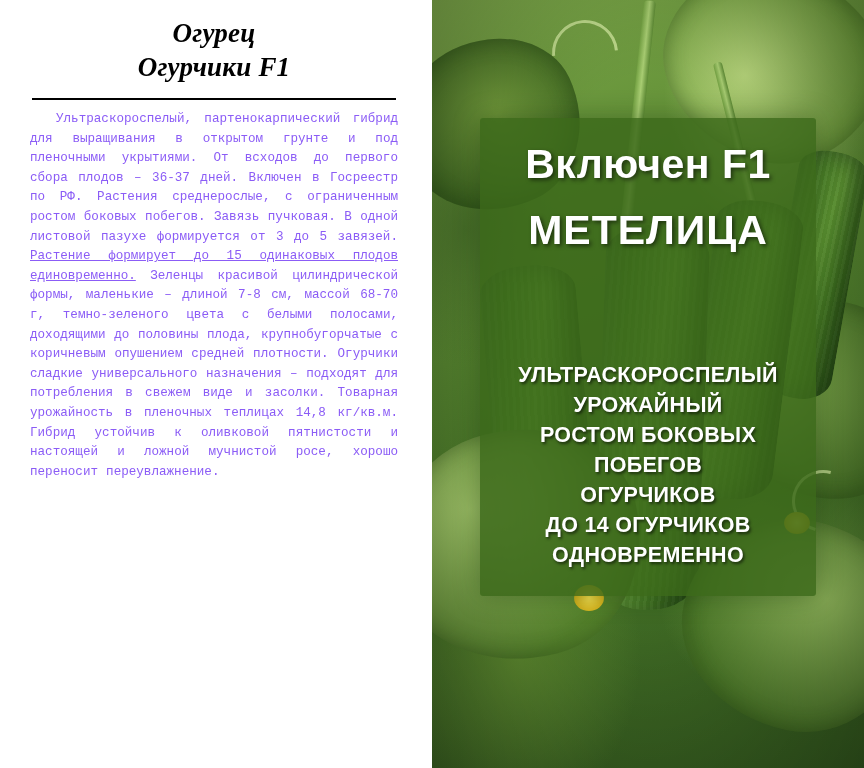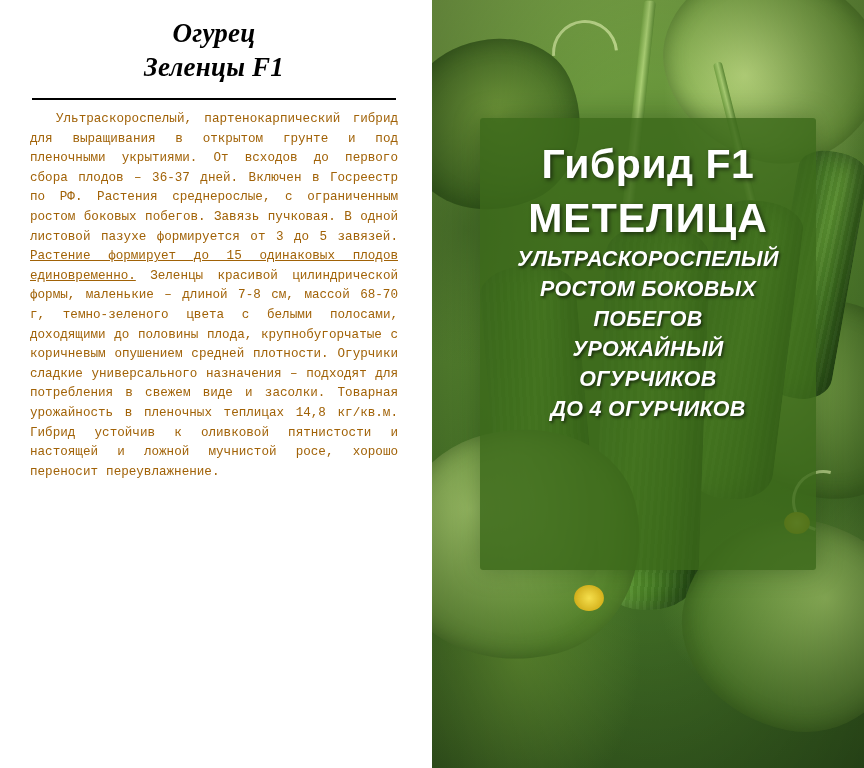--- a/index.html
+++ b/index.html
@@ -45,21 +45,21 @@
   }
   .rule {
     margin: 14px 2px 0 2px;
     border-top: 2px solid #000000;
   }
   .desc {
     margin-top: 10px;
     font-family: "Liberation Mono", monospace;
     font-size: 12.6px;
     line-height: 19.6px;
-    color: #a16207;
+    color: #8b5cf6;
     text-align: justify;
     text-justify: inter-word;
     letter-spacing: 0px;
     word-spacing: 0.5px;
   }
   .desc .indent {
     display: inline-block;
     width: 26px;
   }
   .desc .underline {
@@ -168,25 +168,25 @@
     font-weight: bold;
     line-height: 48px;
     letter-spacing: 0.5px;
     text-shadow: 2px 2px 4px rgba(0,0,0,0.55);
   }
   .front-title2 {
     font-size: 41px;
     font-weight: bold;
     line-height: 52px;
     letter-spacing: 1px;
-    margin-top: 4px;
+    margin-top: 16px;
     text-shadow: 2px 2px 4px rgba(0,0,0,0.55);
   }
   .front-features {
-    font-style: italic;
+    margin-top: 104px;
   }
   .feature {
     font-size: 21.5px;
     font-weight: bold;
     line-height: 30px;
     letter-spacing: 0.3px;
     text-shadow: 1.5px 1.5px 3px rgba(0,0,0,0.6);
   }
 
   .fold-line {
@@ -200,21 +200,21 @@
 </style>
 </head>
 <body>
 
 <div class="packet">
 
   <div class="back-side">
 
     <div class="title-block">
       <div class="title-line">Огурец</div>
-      <div class="title-line">Зеленцы F1</div>
+      <div class="title-line">Огурчики F1</div>
     </div>
 
     <div class="rule"></div>
 
     <p class="desc"><span class="indent"></span><span>Ультраскороспелый, партенокарпический гибрид для выращивания в открытом грунте и под пленочными укрытиями. От всходов до первого сбора плодов – 36-37 дней. Включен в Госреестр по РФ. Растения среднерослые, с ограниченным ростом боковых побегов. Завязь пучковая. В одной листовой пазухе формируется от 3 до 5 завязей. </span><span class="underline">Растение формирует до 15 одинаковых плодов единовременно.</span><span> Зеленцы красивой цилиндрической формы, маленькие – длиной 7-8 см, массой 68-70 г, темно-зеленого цвета с белыми полосами, доходящими до половины плода, крупнобугорчатые с коричневым опушением средней плотности. Огурчики сладкие универсального назначения – подходят для потребления в свежем виде и засолки. Товарная урожайность в пленочных теплицах 14,8 кг/кв.м. Гибрид устойчив к оливковой пятнистости и настоящей и ложной мучнистой росе, хорошо переносит переувлажнение.</span></p>
 
   </div>
 
   <div class="front-side">
 
@@ -231,28 +231,29 @@
       <div class="cuke c1"></div>
       <div class="leaf l1"></div>
       <div class="leaf l2"></div>
       <div class="tendril t2"></div>
       <div class="blossom b1"></div>
       <div class="blossom b2"></div>
       <div class="photo-vignette"></div>
     </div>
 
     <div class="front-label">
-      <div class="front-title1">Гибрид F1</div>
+      <div class="front-title1">Включен F1</div>
       <div class="front-title2">МЕТЕЛИЦА</div>
 
       <div class="front-features">
         <div class="feature">УЛЬТРАСКОРОСПЕЛЫЙ</div>
+        <div class="feature">УРОЖАЙНЫЙ</div>
         <div class="feature">РОСТОМ БОКОВЫХ ПОБЕГОВ</div>
-        <div class="feature">УРОЖАЙНЫЙ</div>
         <div class="feature">ОГУРЧИКОВ</div>
-        <div class="feature">ДО 4 ОГУРЧИКОВ</div>
+        <div class="feature">ДО 14 ОГУРЧИКОВ</div>
+        <div class="feature">ОДНОВРЕМЕННО</div>
       </div>
     </div>
 
   </div>
 
   <div class="fold-line"></div>
 </div>
 
 </body></html>

